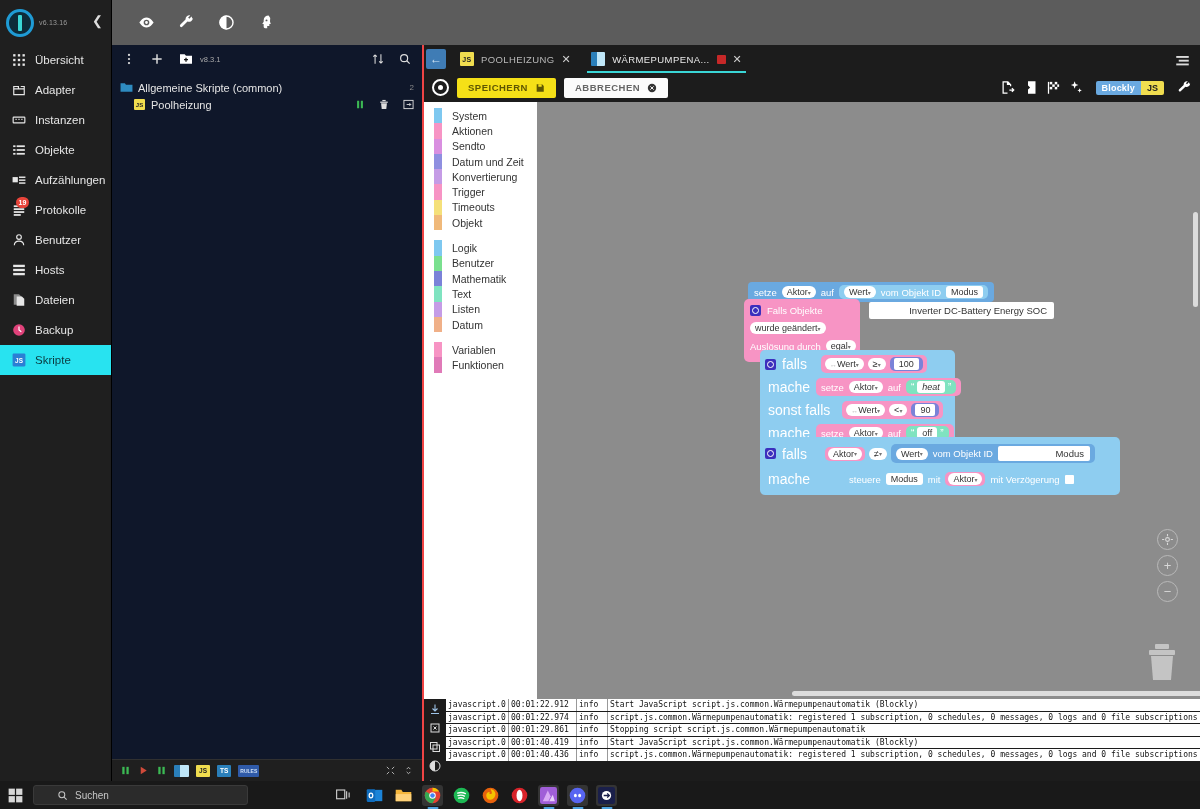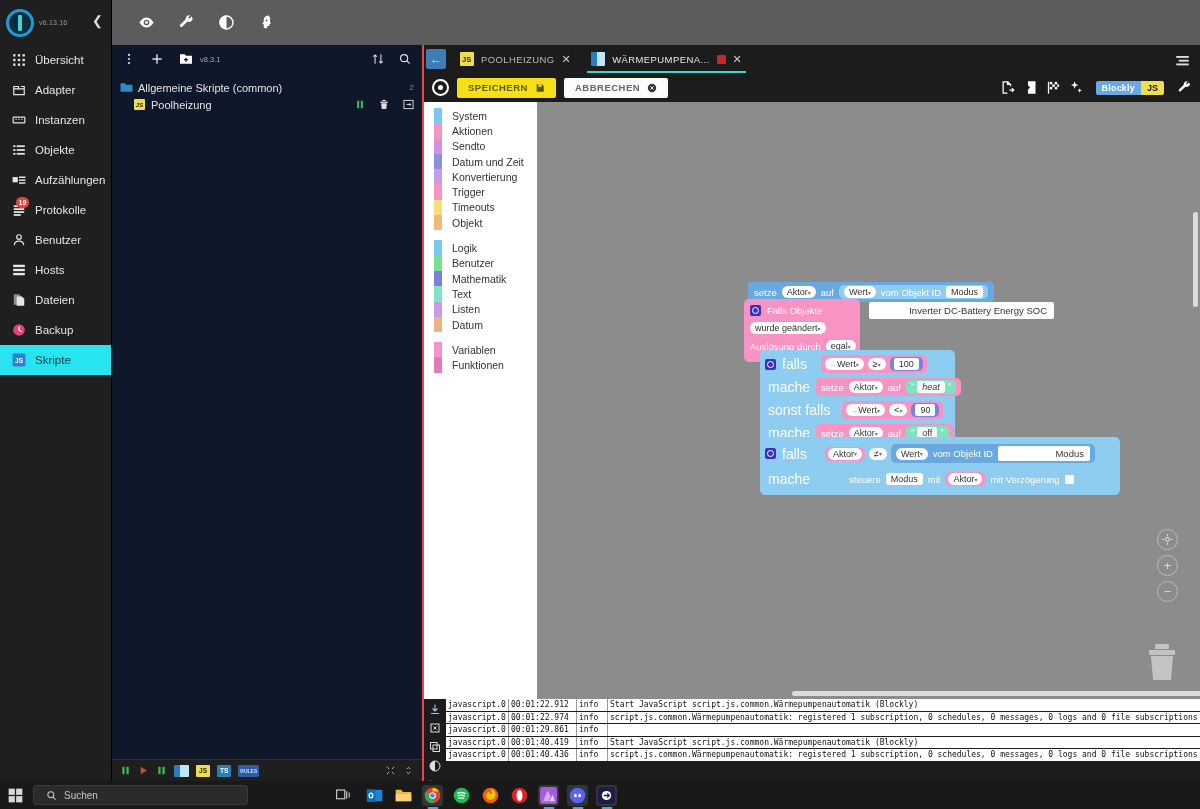--- a/index.html
+++ b/index.html
@@ -276,21 +276,21 @@
 
   
   .taskbar {
     position: absolute; left: 0; bottom: 0; width: 1200px; height: 28px;
     background: #191919; display: flex; align-items: center; gap: 10px;
     padding-left: 8px;
   }
   .start { width: 15px; height: 15px; display:flex; }
   .tb-search {
     width: 215px; height: 20px; background: #2b2b2b; border-radius: 3px;
-    display: flex; align-items: center; gap: 7px; padding-left: 12px;
+    display: flex; align-items: center; gap: 7px; padding-left: 23px;
     color: #c6c6c6; font-size: 10px; border: 1px solid #3a3a3a;
   }
   .tb-app { width: 21px; height: 21px; border-radius: 3px; cursor: pointer;
     display: flex; align-items: center; justify-content: center; position: relative;}
   .tb-app.active { background: #343434; }
   .tb-app .dot { position: absolute; bottom: -3px; left: 50%; transform: translateX(-50%);
     width: 11px; height: 2px; background: #4fa3e0; border-radius: 1px; }
 </style>
 </head>
 <body>
@@ -926,20 +926,21 @@
           <div class="log-row">
             <span class="lc src">javascript.0</span>
             <span class="lc ts">00:01:22.974</span>
             <span class="lc lvl">info</span>
             <span class="lc msg">script.js.common.Wärmepumpenautomatik: registered 1 subscription, 0 schedules, 0 messages, 0 logs and 0 file subscriptions</span>
           </div>
           <div class="log-row">
             <span class="lc src">javascript.0</span>
             <span class="lc ts">00:01:29.861</span>
             <span class="lc lvl">info</span>
+            <span class="lc msg">Stopping script script.js.common.Wärmepumpenautomatik</span>
           </div>
           <div class="log-row">
             <span class="lc src">javascript.0</span>
             <span class="lc ts">00:01:40.419</span>
             <span class="lc lvl">info</span>
             <span class="lc msg">Start JavaScript script.js.common.Wärmepumpenautomatik (Blockly)</span>
           </div>
           <div class="log-row">
             <span class="lc src">javascript.0</span>
             <span class="lc ts">00:01:40.436</span>

